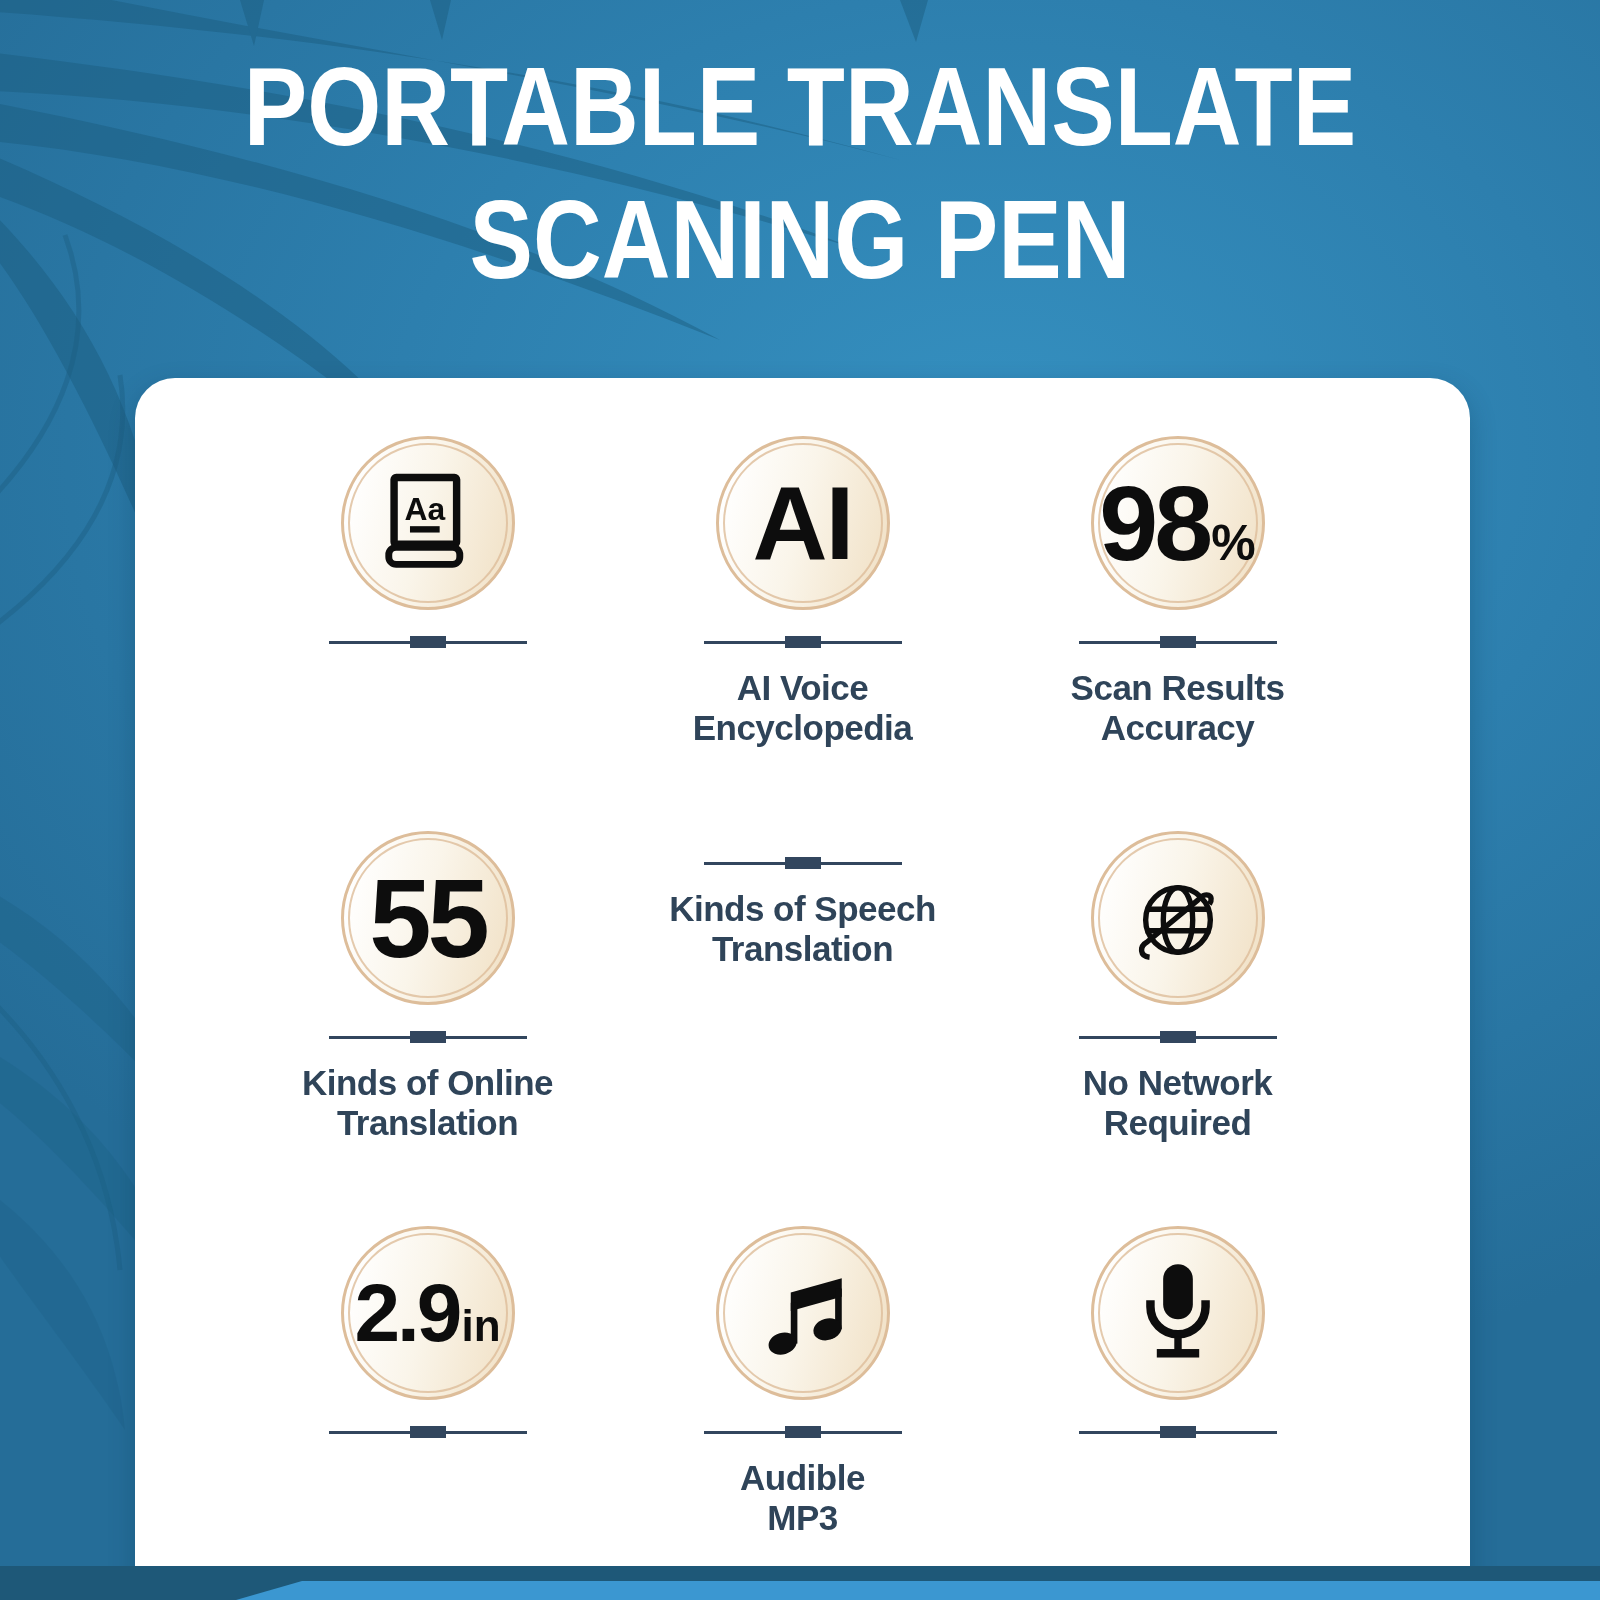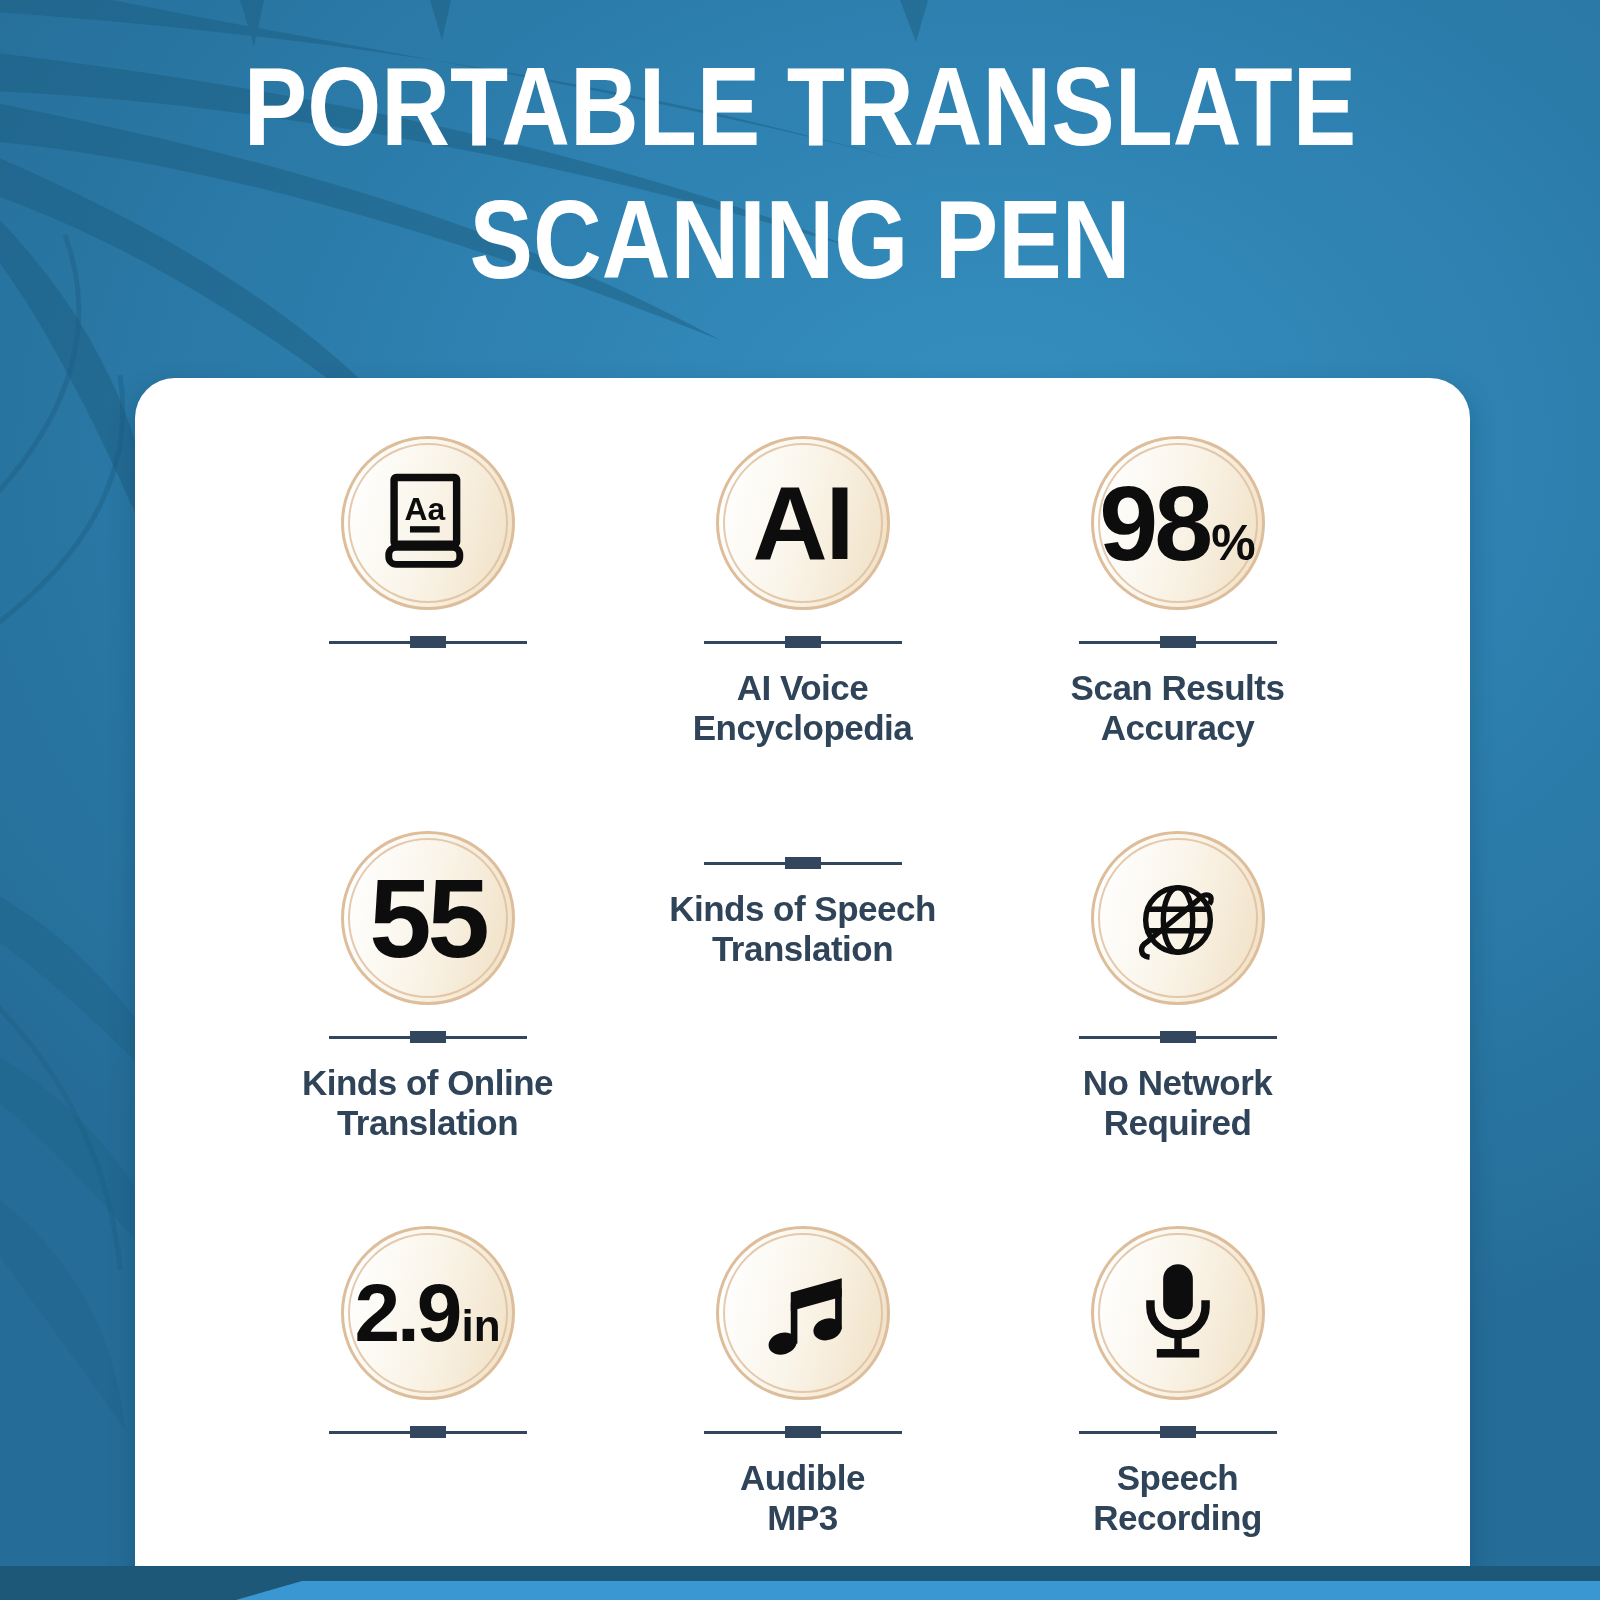--- a/index.html
+++ b/index.html
@@ -248,24 +248,20 @@
           <svg class="icon-svg" width="106" height="106" viewBox="0 0 100 100">
             <rect x="36" y="4" width="28" height="52" rx="14" fill="#0d0d0d"></rect>
             <path d="M24,38 v6 c0,14.4 11.6,26 26,26 s26,-11.6 26,-26 v-6" fill="none" stroke="#0d0d0d" stroke-width="8"></path>
             <rect x="46.5" y="72" width="7" height="13" fill="#0d0d0d"></rect>
             <rect x="30" y="84" width="40" height="8" fill="#0d0d0d"></rect>
           </svg>
         </div>
         <div class="divider">
             <span class="dash"></span>
           </div>
-        <div class="label">
-          <div>Speech</div>
-          <div>Recording</div>
-        </div>
       </div>
 
     </div>
   </div>
 
   <div class="table-edge"></div>
   <div class="table-top"></div>
 
 </div>
 

